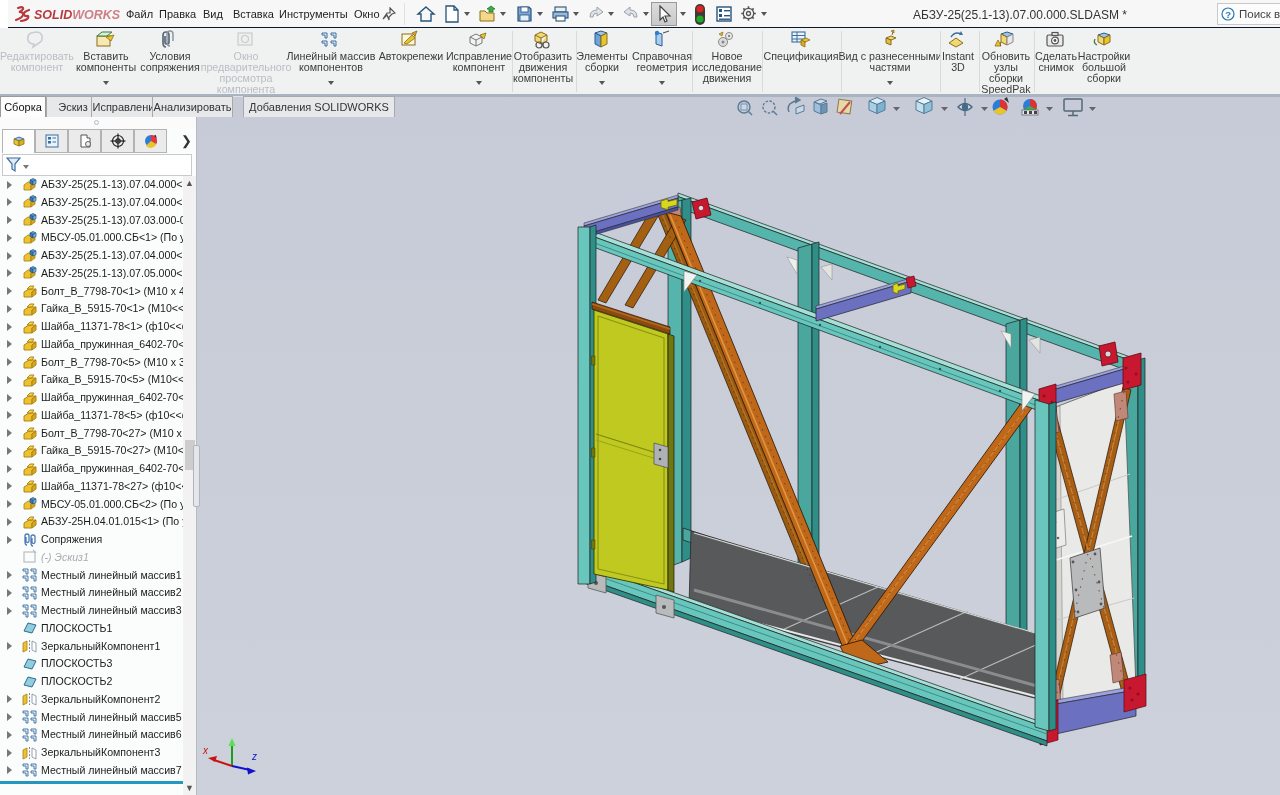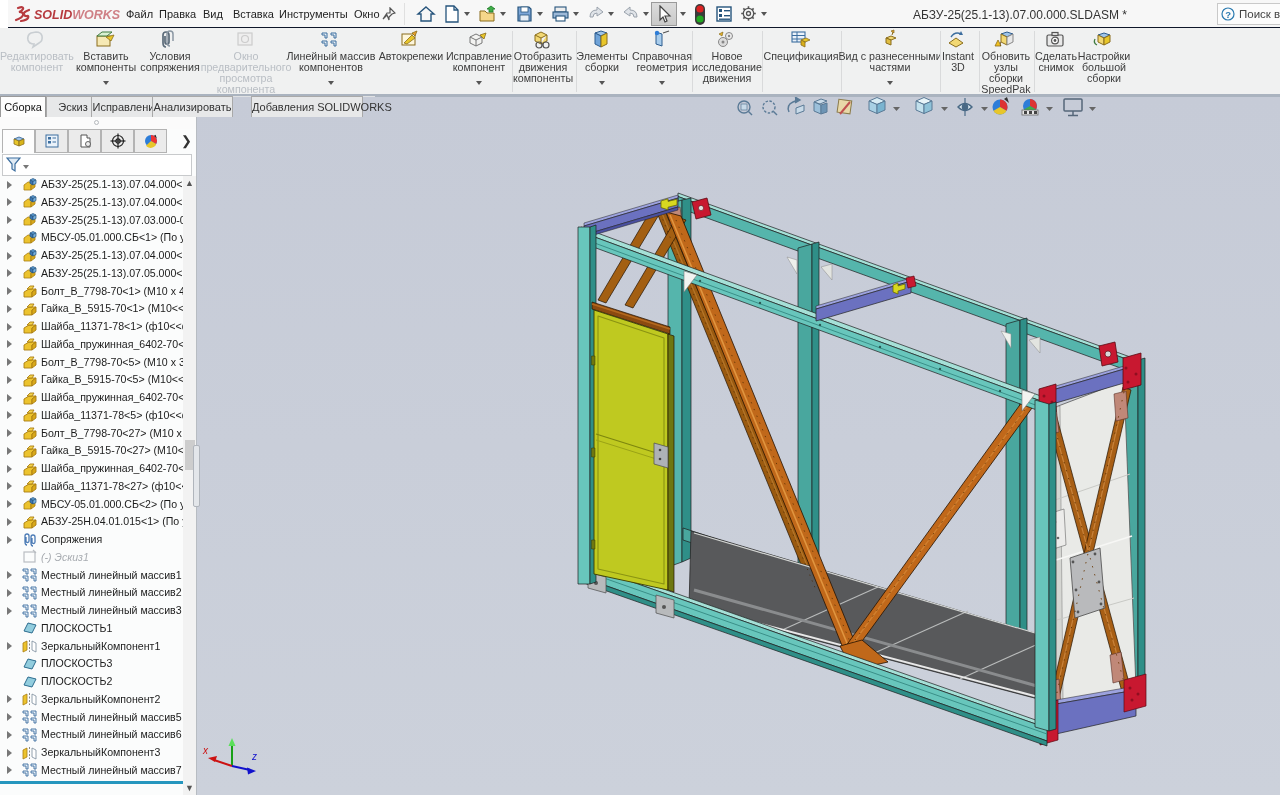--- a/index.html
+++ b/index.html
@@ -374,21 +374,21 @@
       <div>большой</div>
       <div>сборки</div>
     </div>
   </div>
 <div id="ribbonband"></div>
 <div id="tabstrip"></div>
 <div class="tab active" style="left:0px;width:46px">Сборка</div>
 <div class="tab" style="left:46px;width:54px">Эскиз</div>
 <div class="tab" style="left:91px;width:71px">Исправление</div>
 <div class="tab" style="left:152px;width:81px">Анализировать</div>
-<div class="tab" style="left:251px;width:112px">Добавления SOLIDWORKS</div>
+<div class="tab" style="left:243px;width:152px">Добавления SOLIDWORKS</div>
 <div id="viewport"></div>
 <div id="panel">
     <div id="ptop"></div>
     <div class="abs" style="left:94px;top:5px;width:5px;height:5px;border:1px solid #b5b9bd;border-radius:50%"></div>
     <div class="ptab active" style="left:2px">
       <svg width="16" height="16" viewBox="0 0 16 16" style="margin:3px auto;display:block">
         <path d="M3 6 L8 4 L13 6 L8 8 Z" fill="#9fc4e8" stroke="#2d5d8f" stroke-width=".8"></path>
         <path d="M3 6 L3 11 L8 13 L8 8 Z" fill="#e8c62a" stroke="#8a6d1d" stroke-width=".8"></path>
         <path d="M13 6 L13 11 L8 13 L8 8 Z" fill="#d8b41a" stroke="#8a6d1d" stroke-width=".8"></path>
       </svg>

